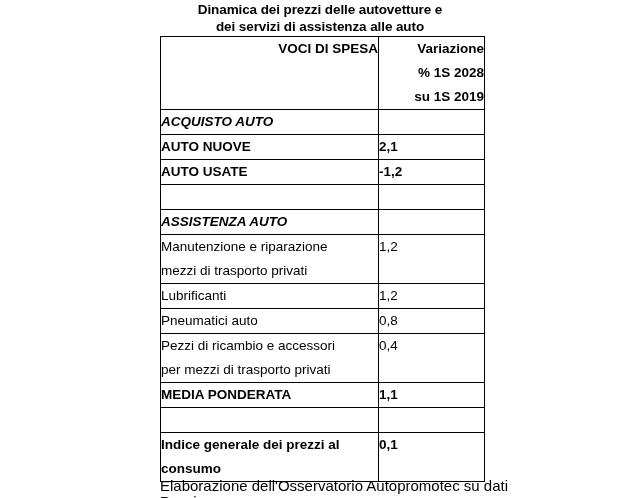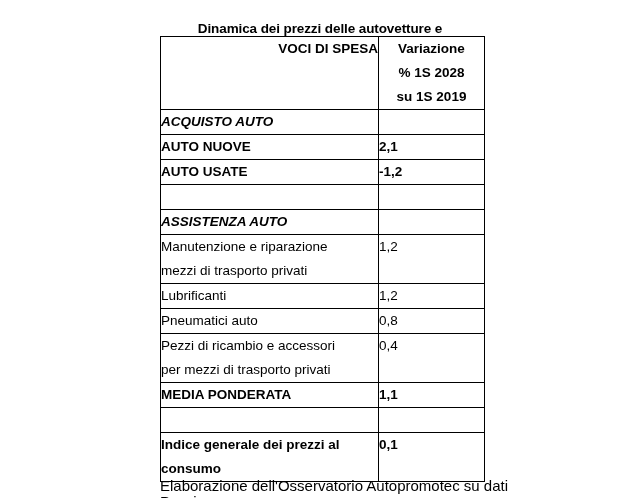--- a/index.html
+++ b/index.html
@@ -17,21 +17,21 @@
   .page {
     position: relative;
     width: 640px;
     height: 498px;
   }
   .title {
     text-align: center;
     font-size: 13.5px;
     font-weight: bold;
     line-height: 17px;
-    padding-top: 20px;
+    padding-top: 1px;
     letter-spacing: -0.1px;
   }
   .title .tline {
     display: block;
   }
   .table-wrap {
     position: absolute;
     left: 160px;
     top: 36px;
     width: 322px;
@@ -62,21 +62,21 @@
   }
   
   td.head-label {
     text-align: right;
     font-weight: bold;
     padding-left: 0;
     padding-right: 0;
     height: 69px;
   }
   td.head-value {
-    text-align: center;
+    text-align: right;
     font-weight: bold;
     padding-left: 0;
     padding-right: 0;
     height: 69px;
   }
   td.head-value .hl {
     display: block;
   }
   .bold { font-weight: bold; }
   .bolditalic { font-weight: bold; font-style: italic; margin-left: 32px; }
@@ -93,20 +93,21 @@
   }
   .footer .fline { display: block; }
 </style>
 </head>
 <body>
 
 <div class="page">
 
   <div class="title">
     <span class="tline">Dinamica dei prezzi delle autovetture e</span>
+    <span class="tline">dei servizi di assistenza alle auto</span>
   </div>
 
   <div class="table-wrap">
     <table class="price-table">
       <tbody>
         <tr>
           <td class="label-cell head-label">VOCI DI SPESA</td>
           <td class="value-cell head-value">
             <span class="hl">Variazione</span>
             <span class="hl">% 1S 2028</span>

